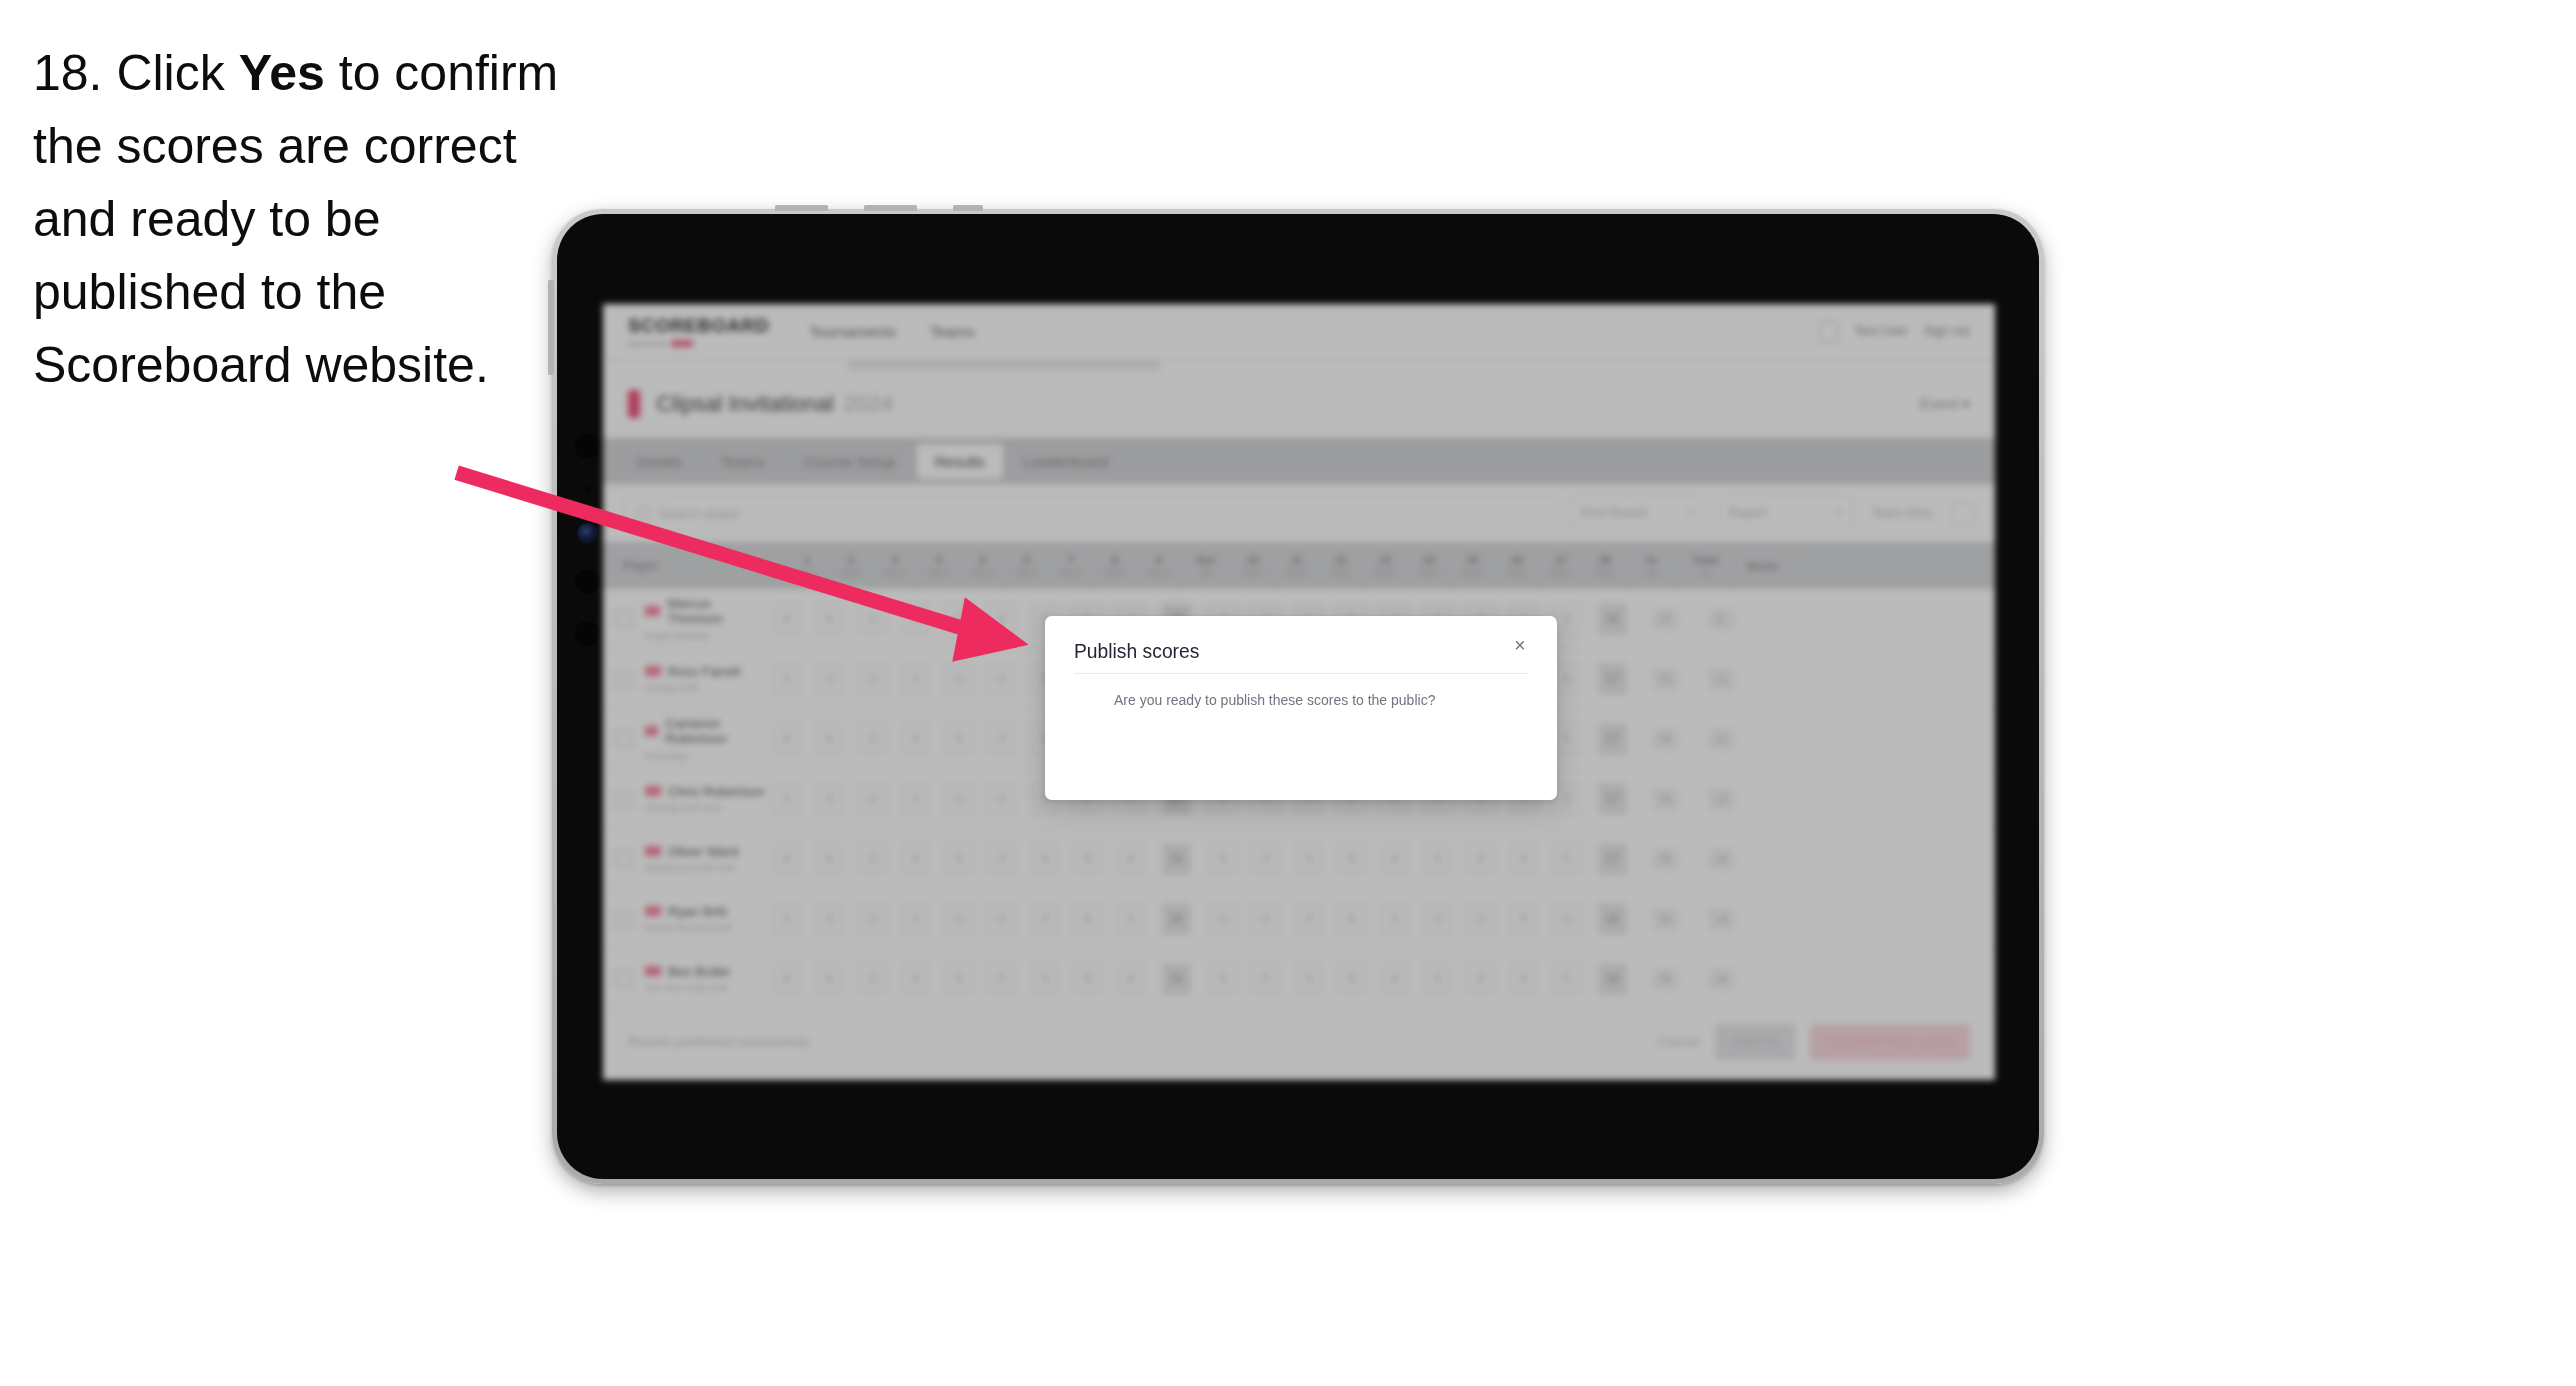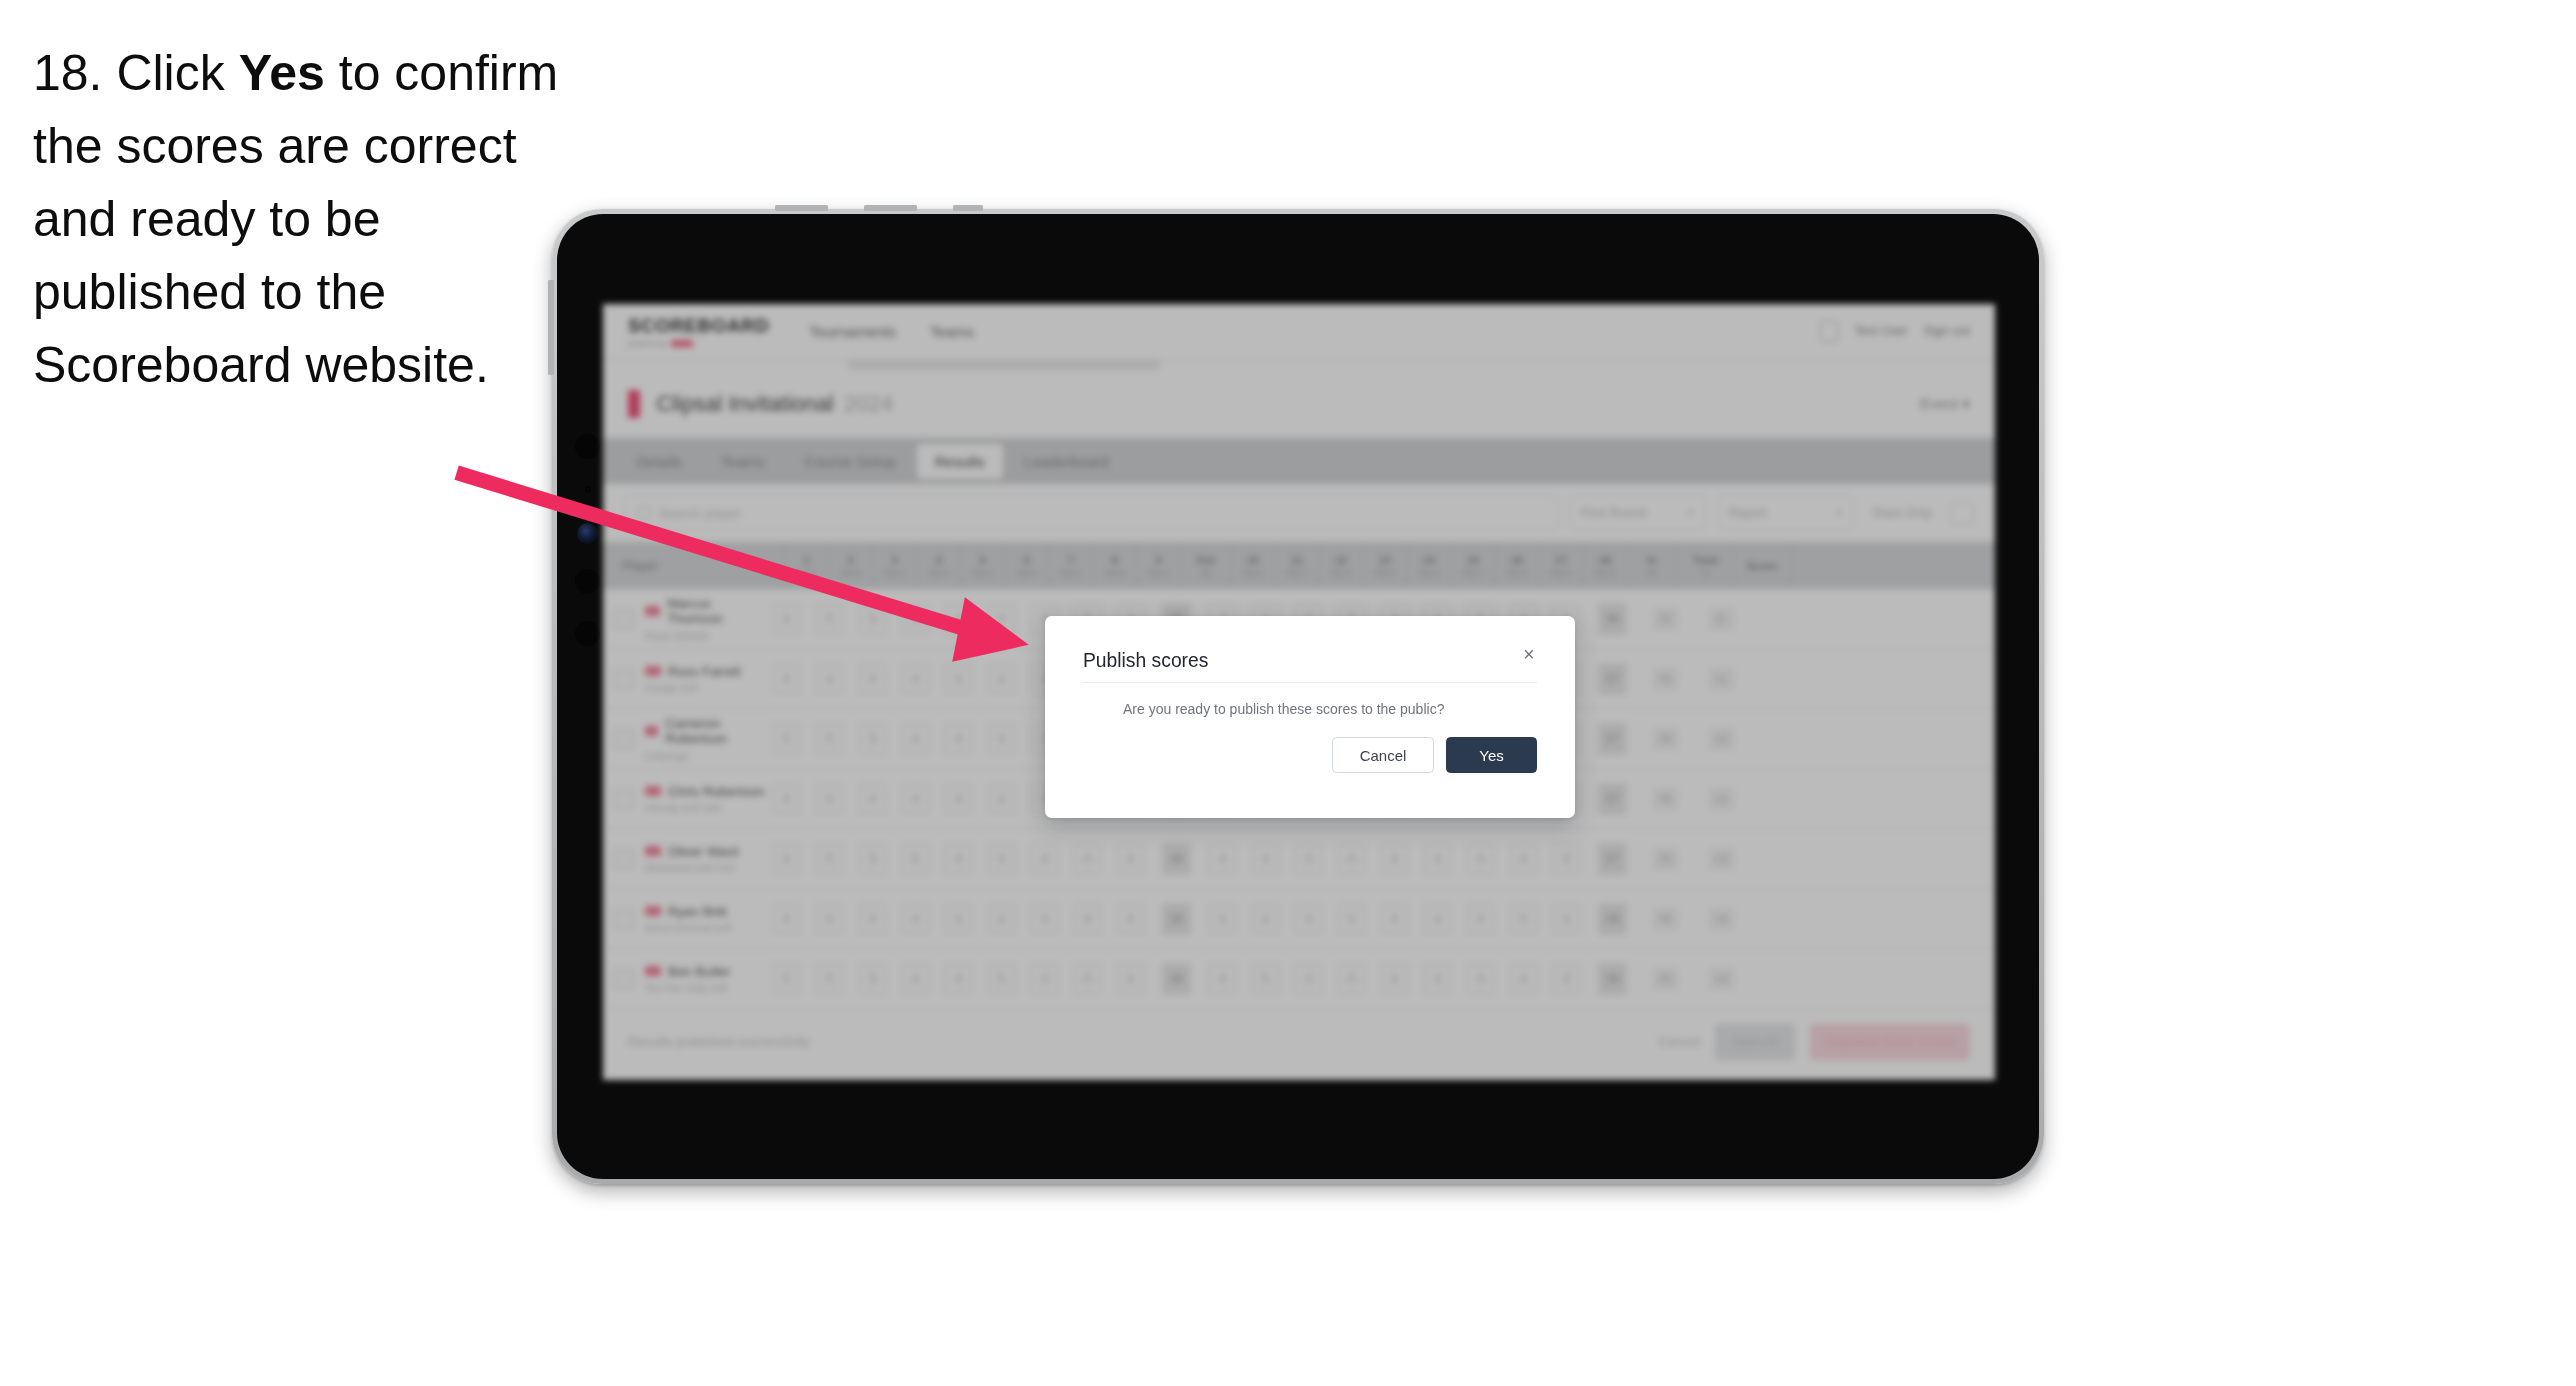--- a/index.html
+++ b/index.html
@@ -192,21 +192,21 @@
   }
 
   
   #dialog{
     position:absolute;
     left:1045px; top:616px;
     width:496px; height:168px;
     background:#ffffff;
     border-radius:6.7px;
     box-shadow:0 7.4px 25px rgba(24,30,46,.20), 0 1.5px 4.5px rgba(24,30,46,.10);
-    padding:17px;
+    padding:8px;
   }
   .dlg-head{
     position:relative;
     margin:0 21px;
     padding:18px 0 12px 0;
     border-bottom:0.7px solid #e9eaec;
   }
   .dlg-title{font-size:19.3px;color:#222733;font-weight:500;line-height:1;}
   .dlg-close{
     position:absolute;right:-3px;top:10.4px;
@@ -962,24 +962,20 @@
 </div>
 
 <div id="dialog">
   <div class="dlg-head">
     <div class="dlg-title">Publish scores</div>
     <div class="dlg-close">×</div>
   </div>
   <div class="dlg-body">
     <div class="dlg-msg">Are you ready to publish these scores to the public?</div>
   </div>
-  <div class="dlg-actions">
-    <div class="dlg-btn cancel">Cancel</div>
-    <div class="dlg-btn yes">Yes</div>
-  </div>
 </div>
 
 <svg id="arrow" viewBox="0 0 3471 1868">
   <g id="arrow-g">
     <line id="arrow-line" x1="615" y1="637" x2="1318" y2="853" stroke-width="20" stroke-linecap="butt" stroke="#ee2b5e"></line>
     <polygon id="arrow-head" points="1300,805 1386,869 1283,892" fill="#ee2b5e"></polygon>
   </g>
 </svg>
 
 

